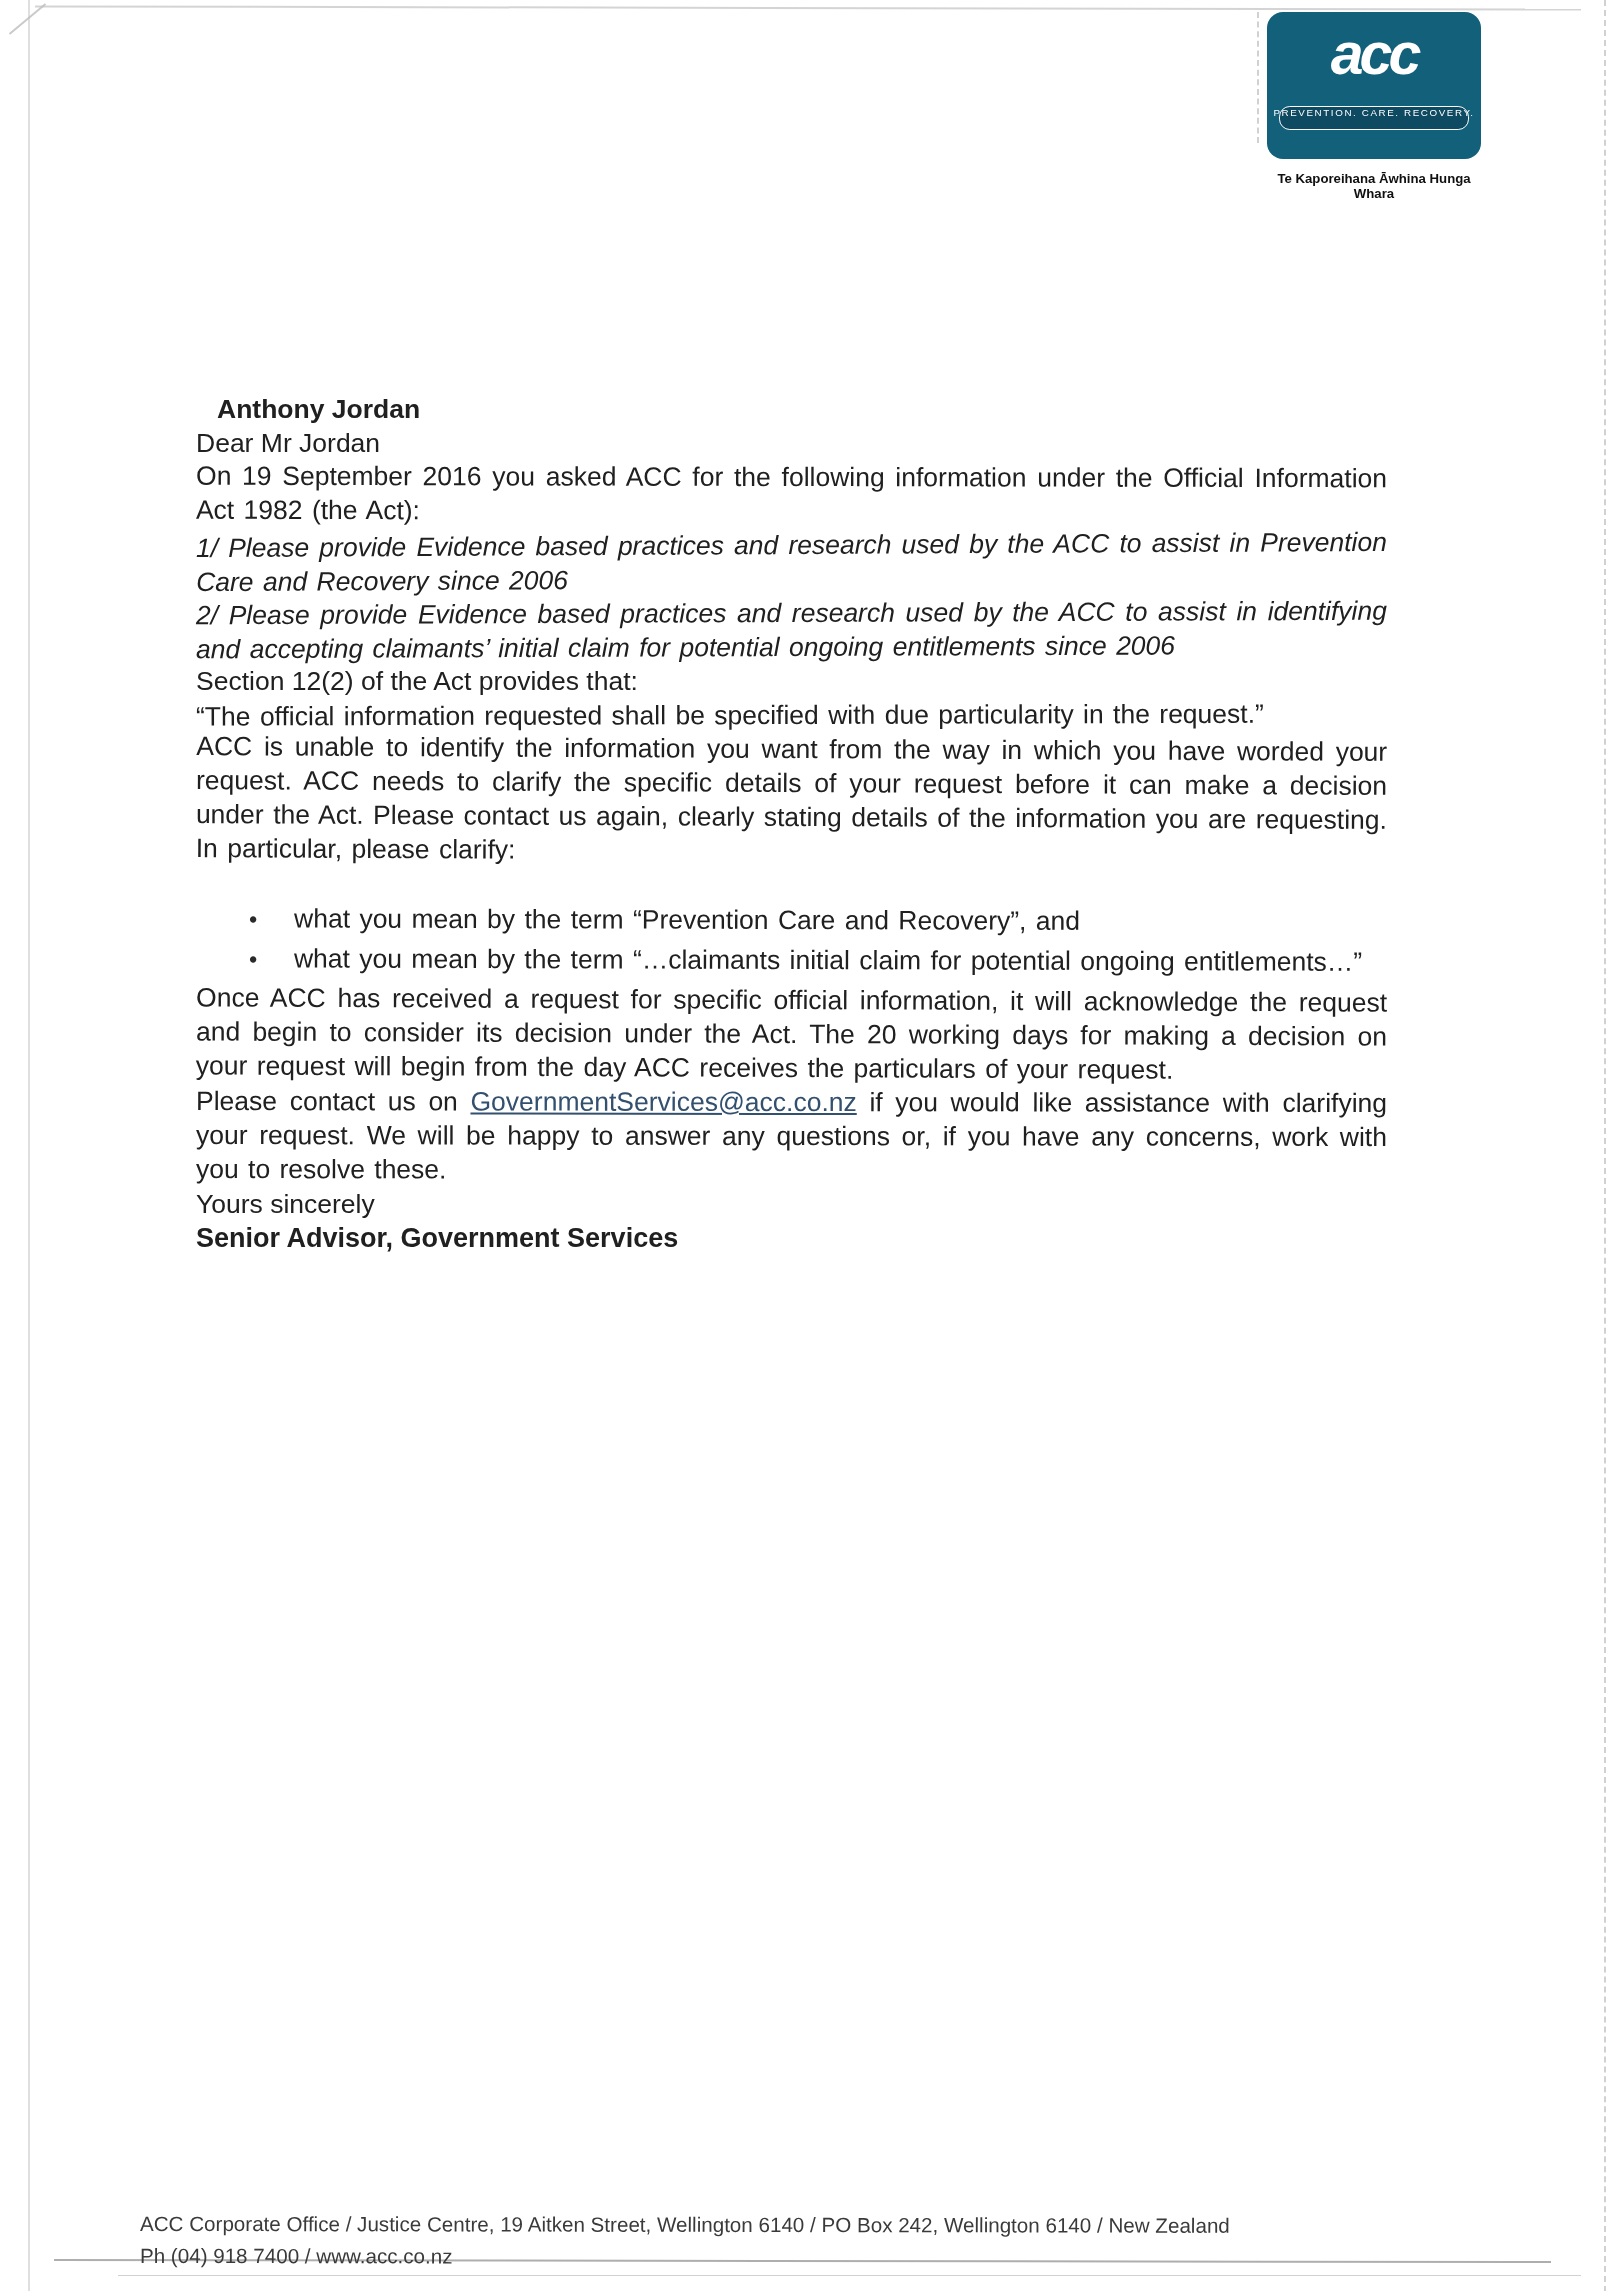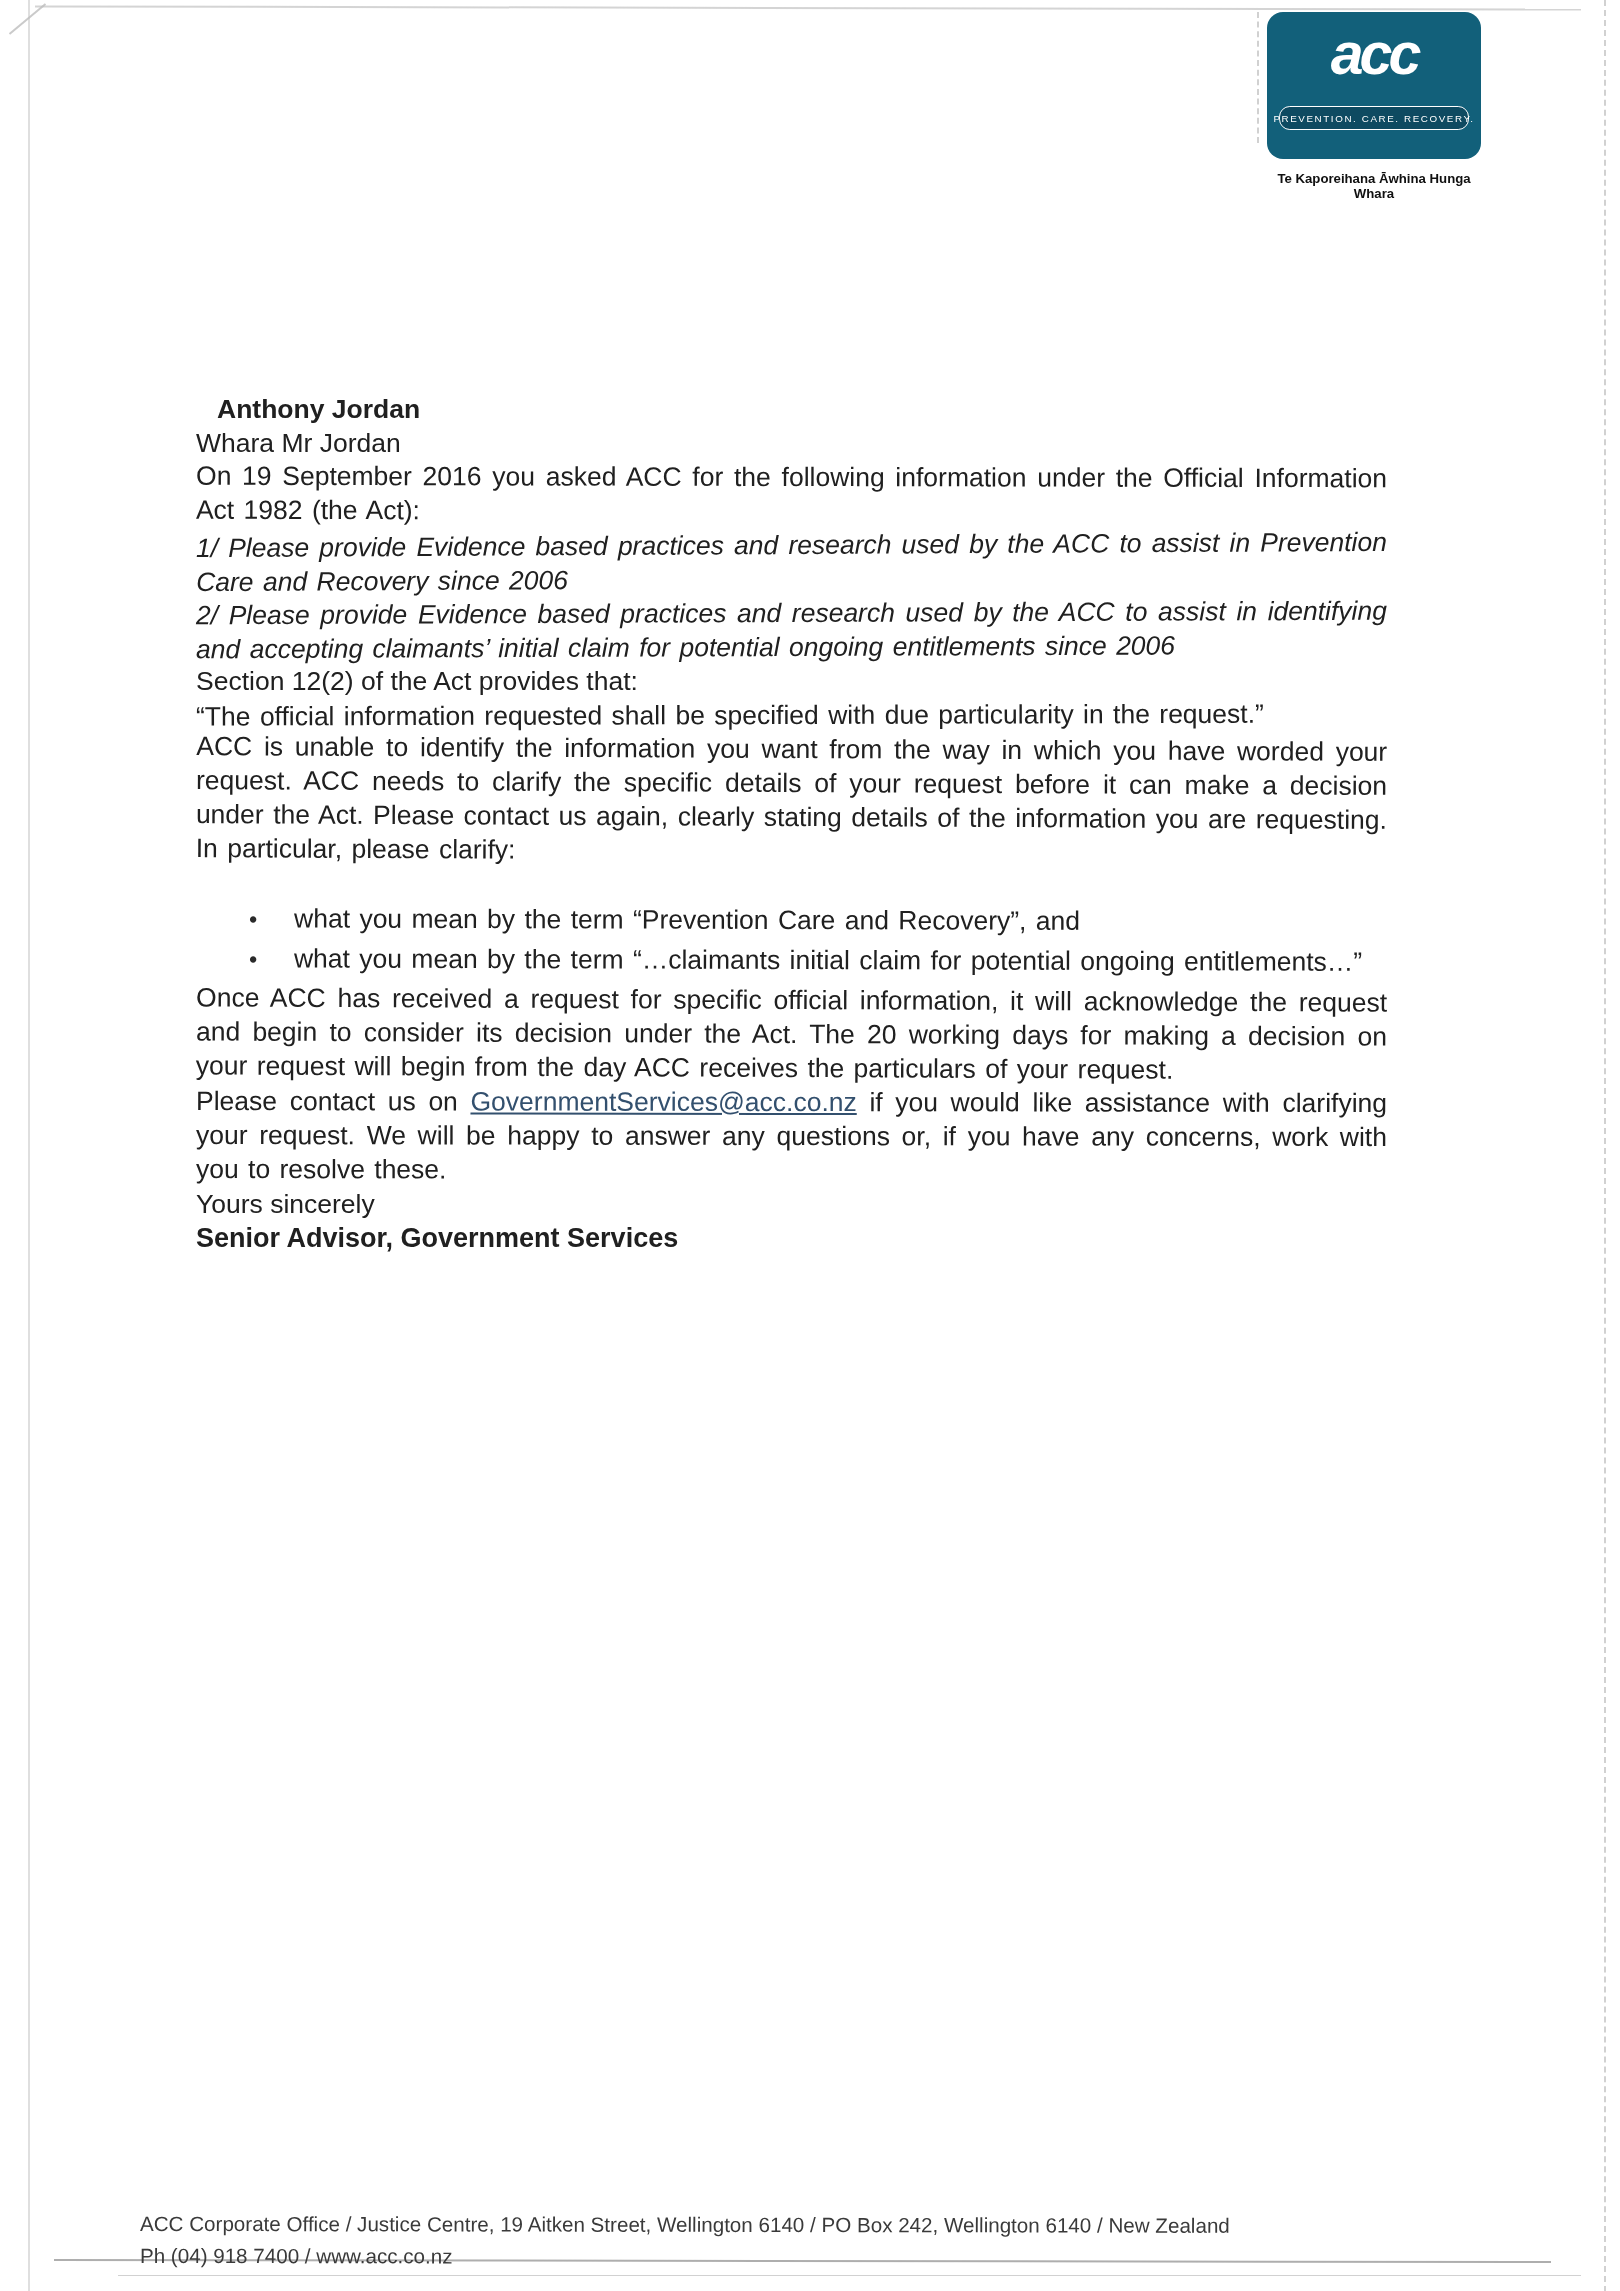--- a/index.html
+++ b/index.html
@@ -27,21 +27,21 @@
   .acc-wordmark{
     position:absolute;top:13.7px;left:0;right:0;
     text-align:center;
     font-size:59px;line-height:59px;
     font-weight:bold;font-style:italic;
     letter-spacing:-3.9px;color:#ffffff;
   }
   .logo-pill{
     position:absolute;left:11.8px;right:11.8px;bottom:29px;height:21.6px;
     background:#0e4a61;border:1px solid #ffffff;border-radius:10.8px;
-    display:flex;align-items:center;justify-content:center;
+    display:flex;align-items:flex-start;justify-content:center;
     font-size:9.8px;letter-spacing:1.6px;color:#ffffff;white-space:nowrap;
   }
   .logo-maori{
     margin-top:12px;text-align:center;
     font-size:13.2px;font-weight:bold;color:#101010;
   }
 
   
   .content{
     position:absolute;left:196px;top:0;width:1191px;
@@ -113,21 +113,21 @@
     <div class="logo-maori">Te Kaporeihana Āwhina Hunga Whara</div>
   </div>
 
   <div class="content">
 
 
     <div class="recipient">
       <p>Anthony Jordan</p>
     </div>
 
-    <p class="salutation">Whara Mr Jordan</p>
+    <p class="salutation">Dear Mr Jordan</p>
 
 
     <p class="intro jst">On 19 September 2016 you asked ACC for the following information under the Official Information Act 1982 (the Act):</p>
 
     <p class="req-quote req-1">1/ Please provide Evidence based practices and research used by the ACC to assist in Prevention Care and Recovery since 2006</p>
 
     <p class="req-quote req-2">2/ Please provide Evidence based practices and research used by the ACC to assist in identifying and accepting claimants’ initial claim for potential ongoing entitlements since 2006</p>
 
     <p class="section-lead">Section 12(2) of the Act provides that:</p>
 

